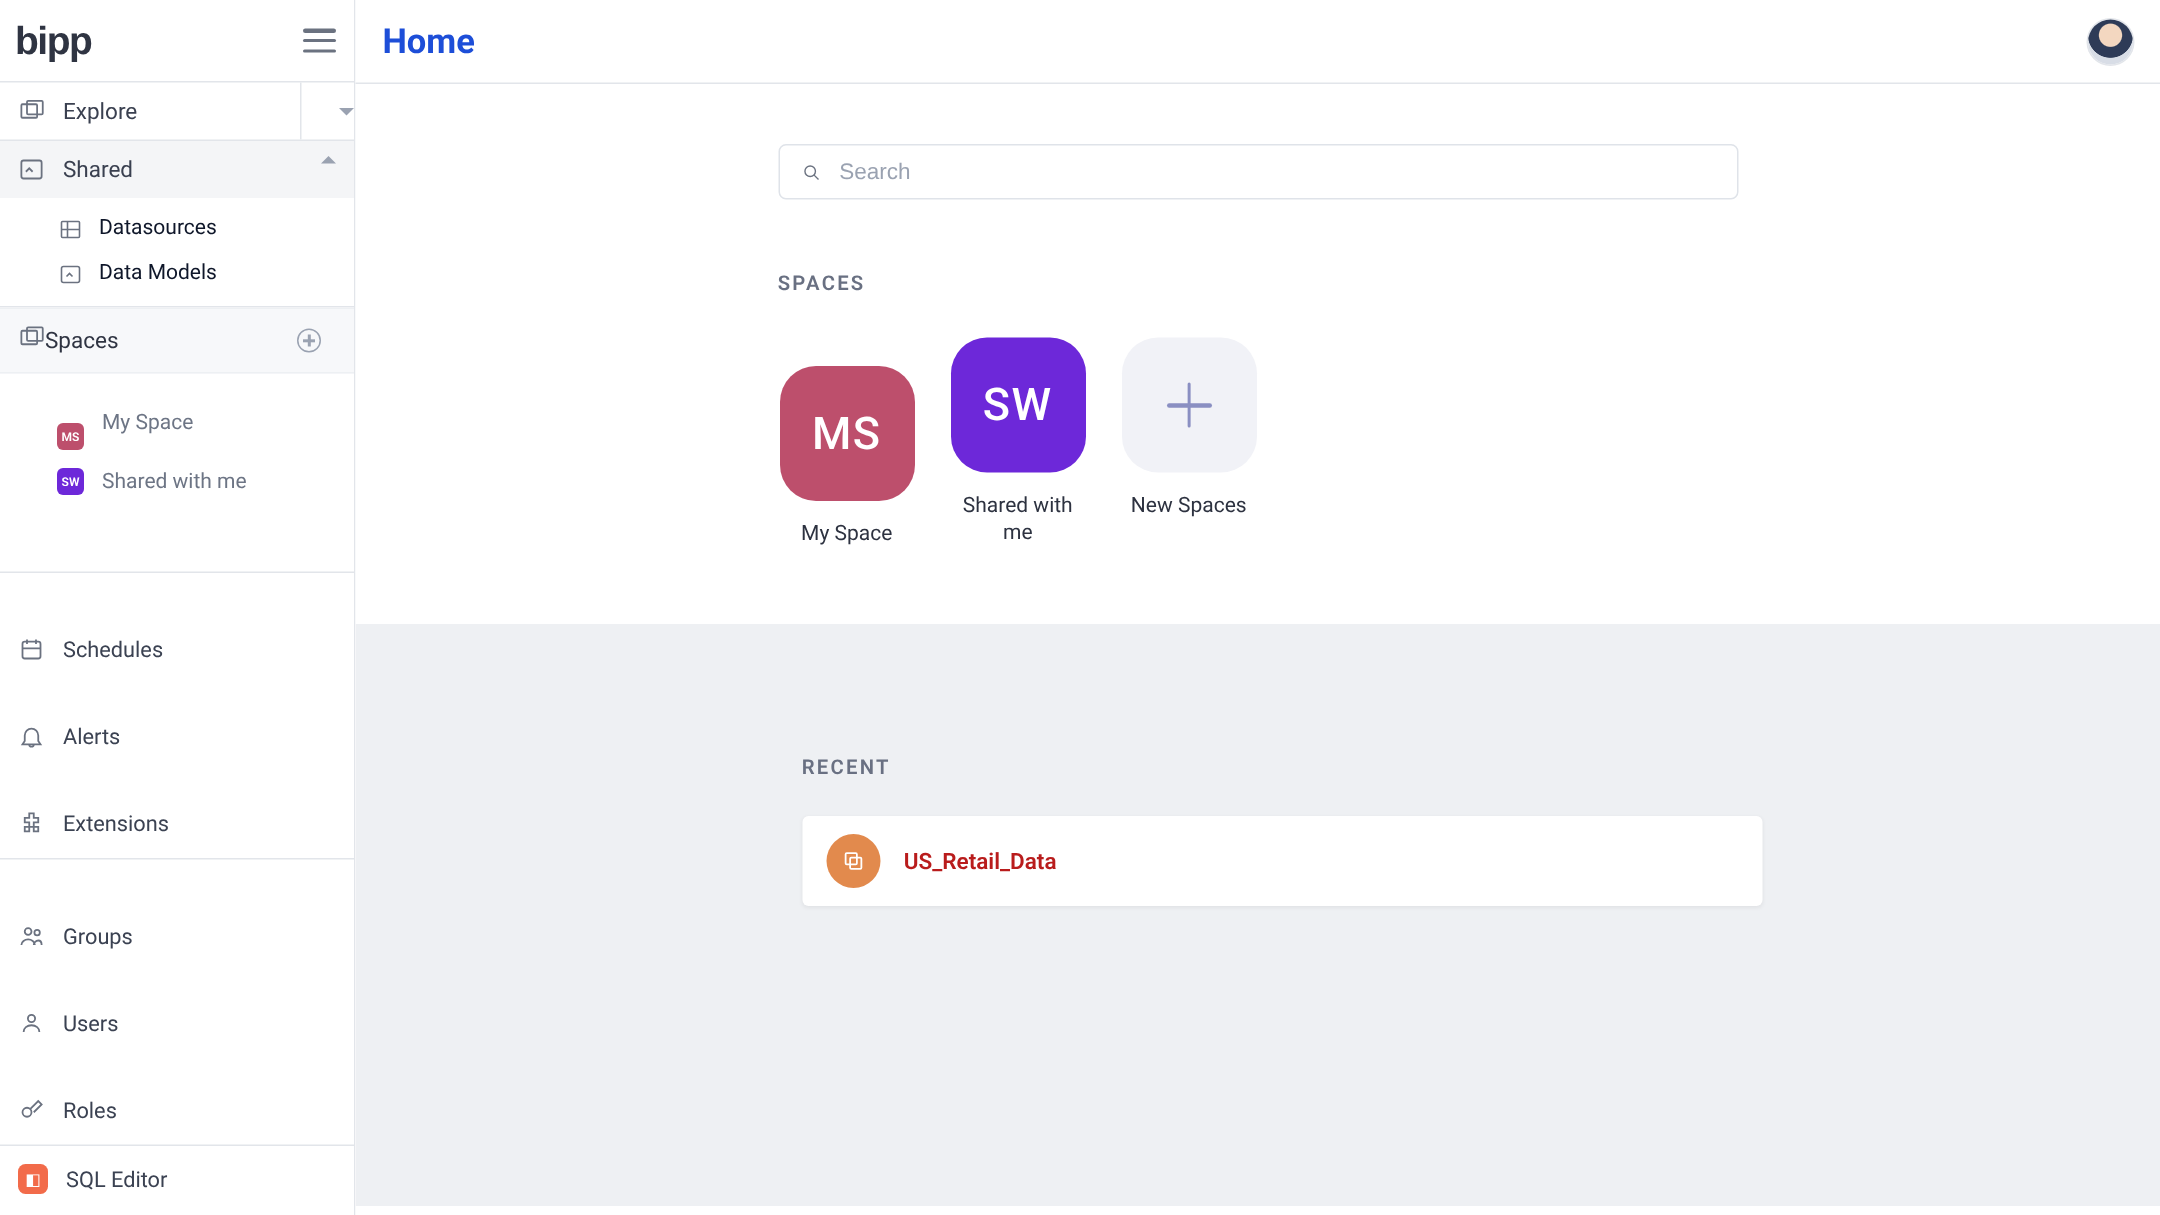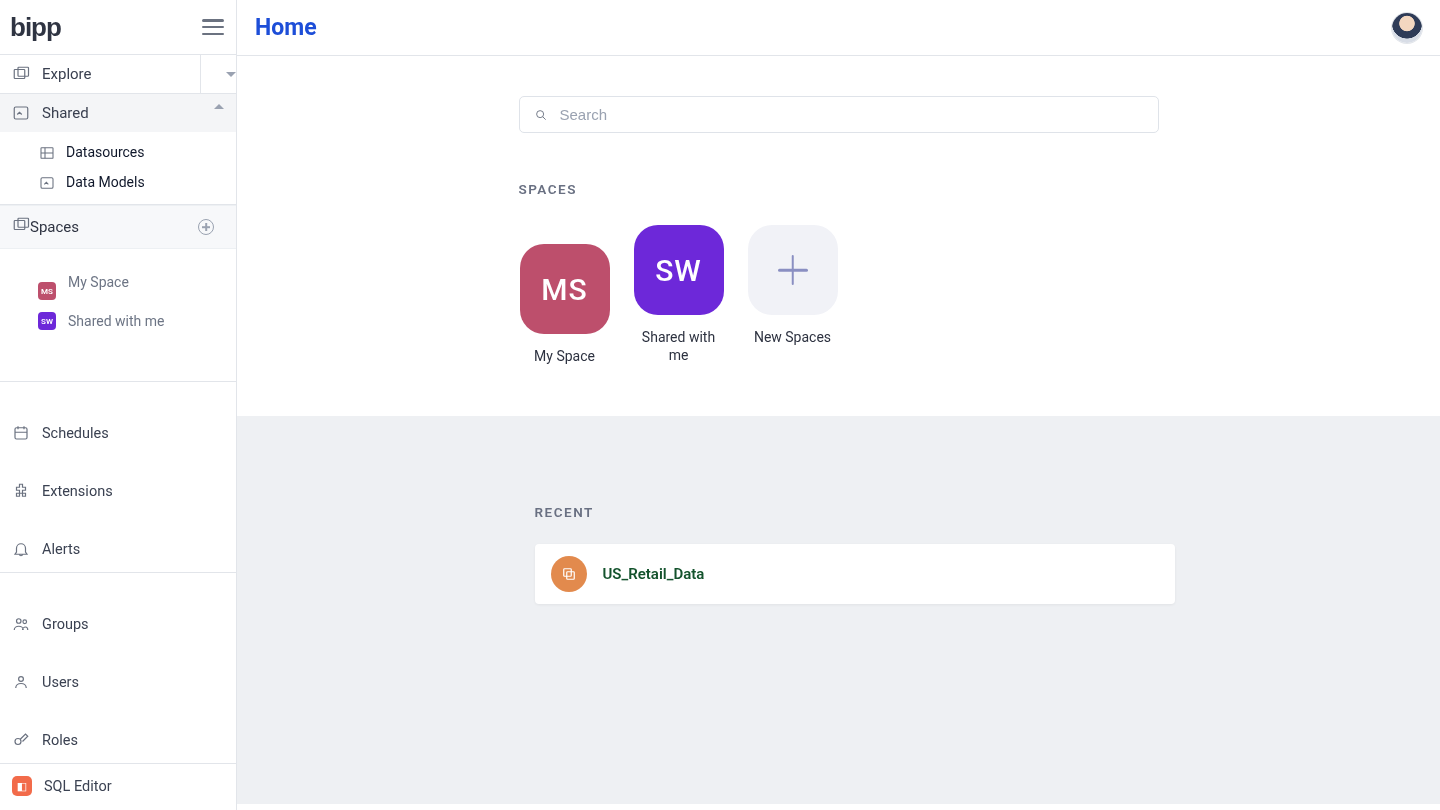--- a/index.html
+++ b/index.html
@@ -89,21 +89,21 @@
   .plus-lg::before, .plus-lg::after { content:""; position:absolute; background:#8a8fc2; border-radius:2px;}
   .plus-lg::before { top:50%; left:0; right:0; height:2.5px; transform:translateY(-50%);}
   .plus-lg::after  { left:50%; top:0; bottom:0; width:2.5px; transform:translateX(-50%);}
   .space-card .label { margin-top:14px; font-size:14px; color:#2d3240; text-align:center; line-height:1.25; max-width:92px;}
   
   .recent-wrap { background:#eef0f3; margin-top:50px; padding-bottom:200px;padding-left:32px;}
   .recent-inner { max-width:720px; margin:0 auto; padding:40px 40px 0;}
   .recent-card { background:#fff; border-radius:4px; box-shadow:0 1px 3px rgba(0,0,0,.06); display:flex; align-items:center; padding:12px 16px; margin-top:24px; cursor:pointer;}
   .recent-icon { width:36px; height:36px; border-radius:50%; background:#e28a4d; display:flex; align-items:center; justify-content:center; margin-right:16px;}
   .recent-icon svg { stroke:#fff; }
-  .recent-card .name { font-weight:600; font-size:15px; color:#14532d;}
+  .recent-card .name { font-weight:600; font-size:15px; color:#b91c1c;}
 </style>
 </head>
 <body>
 
 <aside class="sidebar">
   <div class="logo-row">
     <div class="logo">bipp</div>
     <div class="hamburger">
       <span></span>
         <span></span>
@@ -191,33 +191,33 @@
         <svg width="18" height="18" viewBox="0 0 24 24">
             <rect x="4" y="5" width="16" height="15" rx="2"></rect>
             <path d="M8 3v4 M16 3v4 M4 11h16"></path>
           </svg>
       </span>
       <span>Schedules</span>
     </div>
     <div class="nav-item">
       <span class="icon">
         <svg width="18" height="18" viewBox="0 0 24 24">
-            <path d="M10 3h4v4h4v4h-4v4h4v4h-4v-4h-4v4H6v-4h4v-4H6V7h4z"></path>
-          </svg>
-      </span>
-      <span>Extensions</span>
-    </div>
-    <div class="nav-item">
-      <span class="icon">
-        <svg width="18" height="18" viewBox="0 0 24 24">
             <path d="M6 16V11a6 6 0 1 1 12 0v5l2 3H4z"></path>
             <path d="M10 19a2 2 0 0 0 4 0"></path>
           </svg>
       </span>
       <span>Alerts</span>
+    </div>
+    <div class="nav-item">
+      <span class="icon">
+        <svg width="18" height="18" viewBox="0 0 24 24">
+            <path d="M10 3h4v4h4v4h-4v4h4v4h-4v-4h-4v4H6v-4h4v-4H6V7h4z"></path>
+          </svg>
+      </span>
+      <span>Extensions</span>
     </div>
   </div>
 
   <div class="nav-list" style="border-bottom:none">
     <div class="nav-item">
       <span class="icon">
         <svg width="18" height="18" viewBox="0 0 24 24">
             <circle cx="9" cy="8" r="3"></circle>
             <circle cx="17" cy="9" r="2.4"></circle>
             <path d="M3 20c0-3 3-5 6-5s6 2 6 5 M14 20c0-2 2-4 4-4s3 2 3 4"></path>

